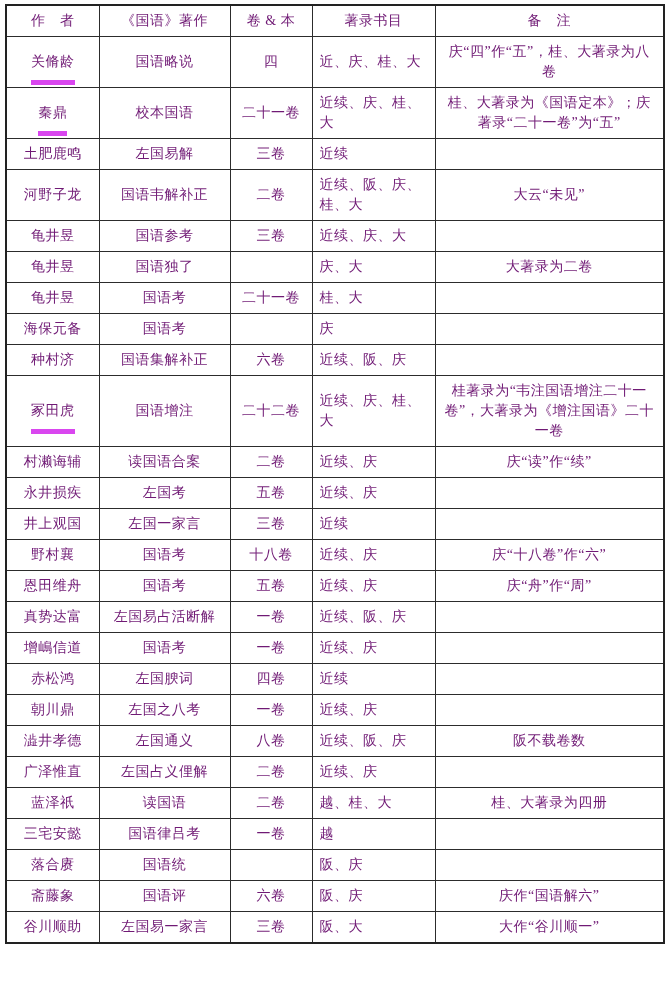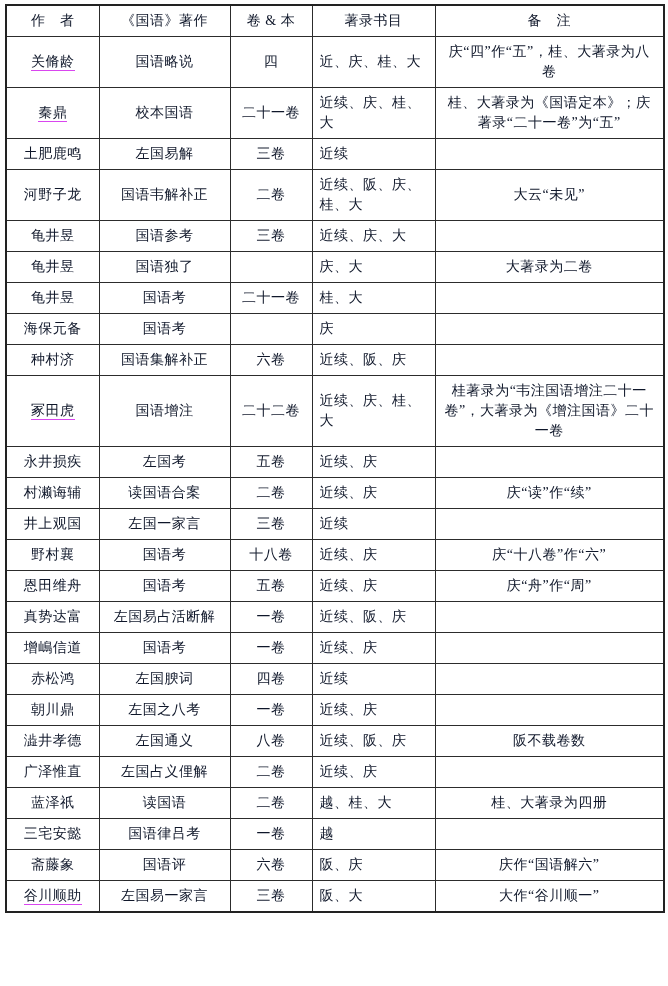--- a/index.html
+++ b/index.html
@@ -13,21 +13,21 @@
     height: 986px;
     box-sizing: border-box;
     padding: 4px 5px;
     background: #ffffff;
     overflow: hidden;
   }
   table.doc-table {
     border-collapse: collapse;
     width: 658px;
     table-layout: fixed;
-    color: #0f172a;
+    color: #701a75;
   }
   table.doc-table th,
   table.doc-table td {
     border: 1px solid #2c2c2c;
     font-size: 14px;
     line-height: 20px;
     font-weight: normal;
     vertical-align: middle;
     padding: 5px 7px;
     height: 21px; 
@@ -36,22 +36,22 @@
     letter-spacing: 0.5px;
   }
   table.doc-table { border: 2px solid #222222; }
   thead th { text-align: center; }
   td.c-author { text-align: center; padding-left: 3px; padding-right: 3px; }
   td.c-work   { text-align: center; }
   td.c-vol    { text-align: center; padding-left: 3px; padding-right: 3px; }
   td.c-cat    { text-align: left; }
   td.c-note   { text-align: center; }
   .pn {
-    border-bottom: 1px solid #d946ef; 
-    padding-bottom: 1px;
+    border-bottom: 5px solid #d946ef; 
+    padding-bottom: 11px;
   }
 </style>
 </head>
 <body>
 
 <div class="page">
   <table class="doc-table">
     <colgroup>
       <col style="width:93px">
       <col style="width:131px">
@@ -133,32 +133,32 @@
           <td class="c-note"></td>
         </tr>
         <tr>
           <td class="c-author"><span class="pn">冢田虎</span></td>
           <td class="c-work">国语增注</td>
           <td class="c-vol">二十二卷</td>
           <td class="c-cat">近续、庆、桂、大</td>
           <td class="c-note">桂著录为“韦注国语增注二十一卷”，大著录为《增注国语》二十一卷</td>
         </tr>
         <tr>
+          <td class="c-author"><span>村濑诲辅</span></td>
+          <td class="c-work">读国语合案</td>
+          <td class="c-vol">二卷</td>
+          <td class="c-cat">近续、庆</td>
+          <td class="c-note">庆“读”作“续”</td>
+        </tr>
+        <tr>
           <td class="c-author"><span>永井损疾</span></td>
           <td class="c-work">左国考</td>
           <td class="c-vol">五卷</td>
           <td class="c-cat">近续、庆</td>
           <td class="c-note"></td>
-        </tr>
-        <tr>
-          <td class="c-author"><span>村濑诲辅</span></td>
-          <td class="c-work">读国语合案</td>
-          <td class="c-vol">二卷</td>
-          <td class="c-cat">近续、庆</td>
-          <td class="c-note">庆“读”作“续”</td>
         </tr>
         <tr>
           <td class="c-author"><span>井上观国</span></td>
           <td class="c-work">左国一家言</td>
           <td class="c-vol">三卷</td>
           <td class="c-cat">近续</td>
           <td class="c-note"></td>
         </tr>
         <tr>
           <td class="c-author"><span>野村襄</span></td>
@@ -224,20 +224,27 @@
           <td class="c-note">桂、大著录为四册</td>
         </tr>
         <tr>
           <td class="c-author"><span>三宅安懿</span></td>
           <td class="c-work">国语律吕考</td>
           <td class="c-vol">一卷</td>
           <td class="c-cat">越</td>
           <td class="c-note"></td>
         </tr>
         <tr>
+          <td class="c-author"><span>落合赓</span></td>
+          <td class="c-work">国语统</td>
+          <td class="c-vol"></td>
+          <td class="c-cat">阪、庆</td>
+          <td class="c-note"></td>
+        </tr>
+        <tr>
           <td class="c-author"><span>斋藤象</span></td>
           <td class="c-work">国语评</td>
           <td class="c-vol">六卷</td>
           <td class="c-cat">阪、庆</td>
           <td class="c-note">庆作“国语解六”</td>
         </tr>
         <tr>
           <td class="c-author"><span class="pn">谷川顺助</span></td>
           <td class="c-work">左国易一家言</td>
           <td class="c-vol">三卷</td>

